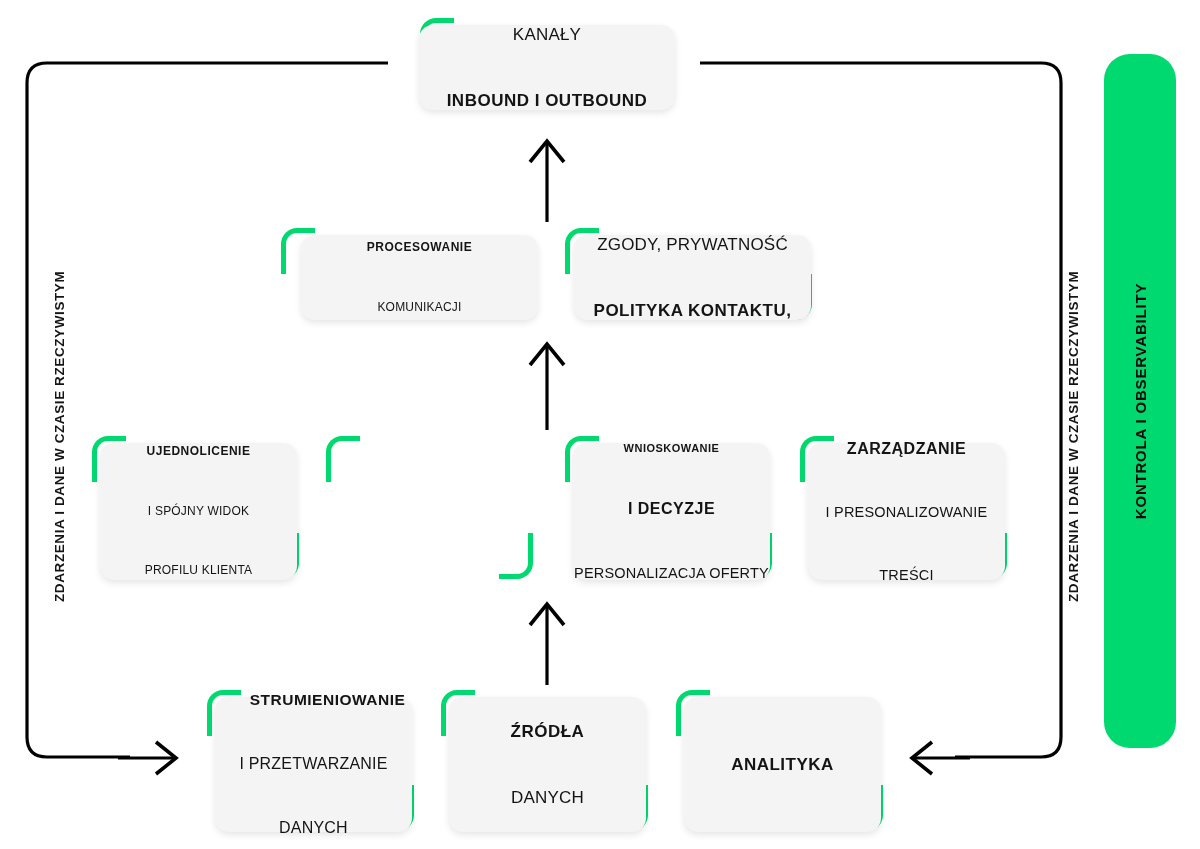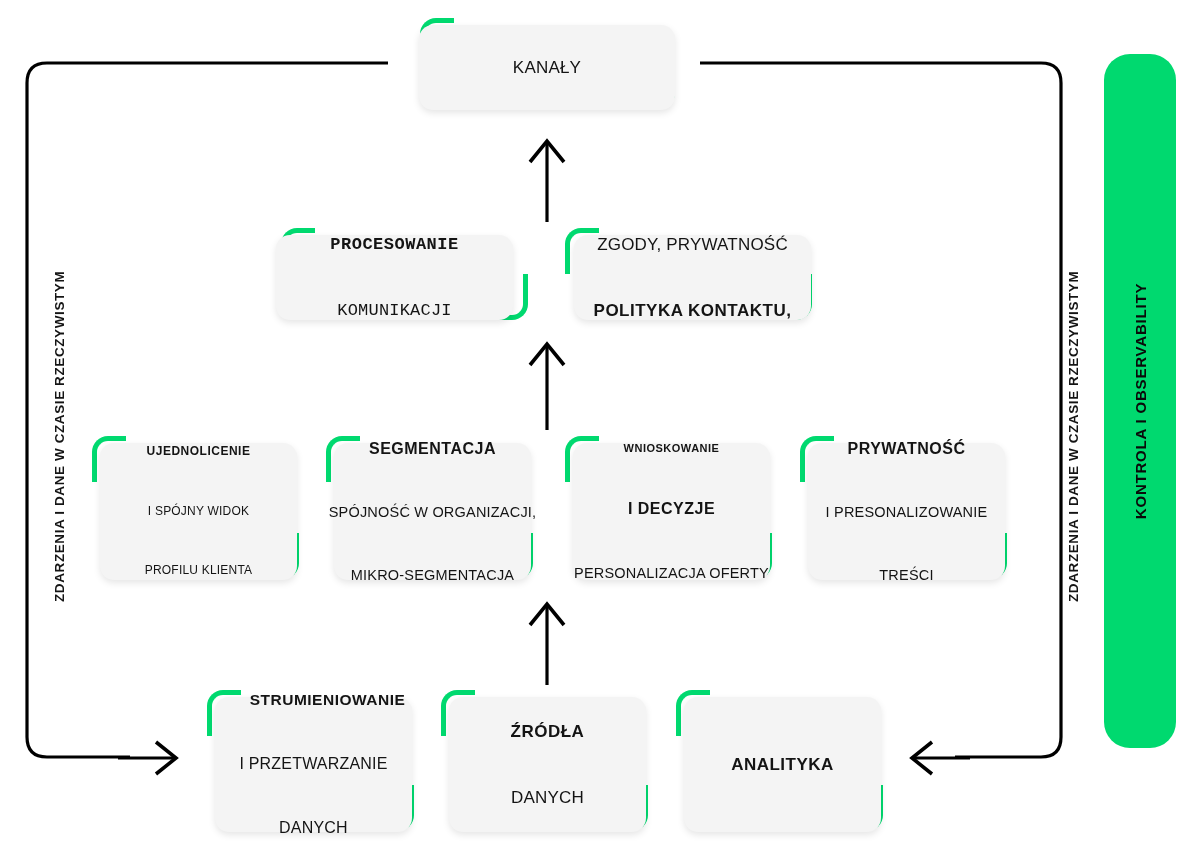--- a/index.html
+++ b/index.html
@@ -161,29 +161,30 @@
   </svg>
 
   <div class="bracket tl" style="left:420px; top:18px;">
       <i></i>
     </div>
   <div class="bracket br" style="left:641px; top:63px;">
       <i></i>
     </div>
   <div class="card" style="left:419px; top:25px; width:256px; height:85px; font-size:17px;">
     <span class="line">KANAŁY</span>
+    <span class="line b">INBOUND I OUTBOUND</span>
   </div>
 
   <div class="bracket tl" style="left:281px; top:228px;">
       <i></i>
     </div>
   <div class="bracket br" style="left:494px; top:274px;">
       <i></i>
     </div>
-  <div class="card" style="left:276px; top:235px; width:237px; height:85px; font-size:17px;font-family:Liberation Mono, monospace;">
+  <div class="card" style="left:301px; top:235px; width:237px; height:85px; font-size:12px;">
     <span class="line b">PROCESOWANIE</span>
     <span class="line">KOMUNIKACJI</span>
   </div>
 
   <div class="bracket tl" style="left:565px; top:228px;">
       <i></i>
     </div>
   <div class="bracket br" style="left:778px; top:274px;">
       <i></i>
     </div>
@@ -203,46 +204,41 @@
     <span class="line">I SPÓJNY WIDOK</span>
     <span class="line">PROFILU KLIENTA</span>
   </div>
 
   <div class="bracket tl" style="left:326px; top:436px;">
       <i></i>
     </div>
   <div class="bracket br" style="left:499px; top:533px;">
       <i></i>
     </div>
-  <div class="card" style="left:334px; top:443px; width:197px; height:137px; font-size:14.5px;">
-    <span class="line b" style="font-size:16px;">SEGMENTACJA</span>
-    <span class="line">SPÓJNOŚĆ W ORGANIZACJI,</span>
-    <span class="line">MIKRO-SEGMENTACJA</span>
-  </div>
 
   <div class="bracket tl" style="left:565px; top:436px;">
       <i></i>
     </div>
   <div class="bracket br" style="left:738px; top:533px;">
       <i></i>
     </div>
   <div class="card" style="left:573px; top:443px; width:197px; height:137px; font-size:14.5px;">
     <span class="line b" style="font-size:11px;">WNIOSKOWANIE</span>
     <span class="line b" style="font-size:16px;text-align:center;">I DECYZJE</span>
     <span class="line">PERSONALIZACJA OFERTY</span>
   </div>
 
   <div class="bracket tl" style="left:800px; top:436px;">
       <i></i>
     </div>
   <div class="bracket br" style="left:973px; top:533px;">
       <i></i>
     </div>
   <div class="card" style="left:808px; top:443px; width:197px; height:137px; font-size:14.5px;">
-    <span class="line b" style="font-size:16px;">PRYWATNOŚĆ</span>
+    <span class="line b" style="font-size:16px;">ZARZĄDZANIE</span>
     <span class="line">I PRESONALIZOWANIE</span>
     <span class="line">TREŚCI</span>
   </div>
 
   <div class="bracket tl" style="left:207px; top:690px;">
       <i></i>
     </div>
   <div class="bracket br" style="left:380px; top:785px;">
       <i></i>
     </div>

